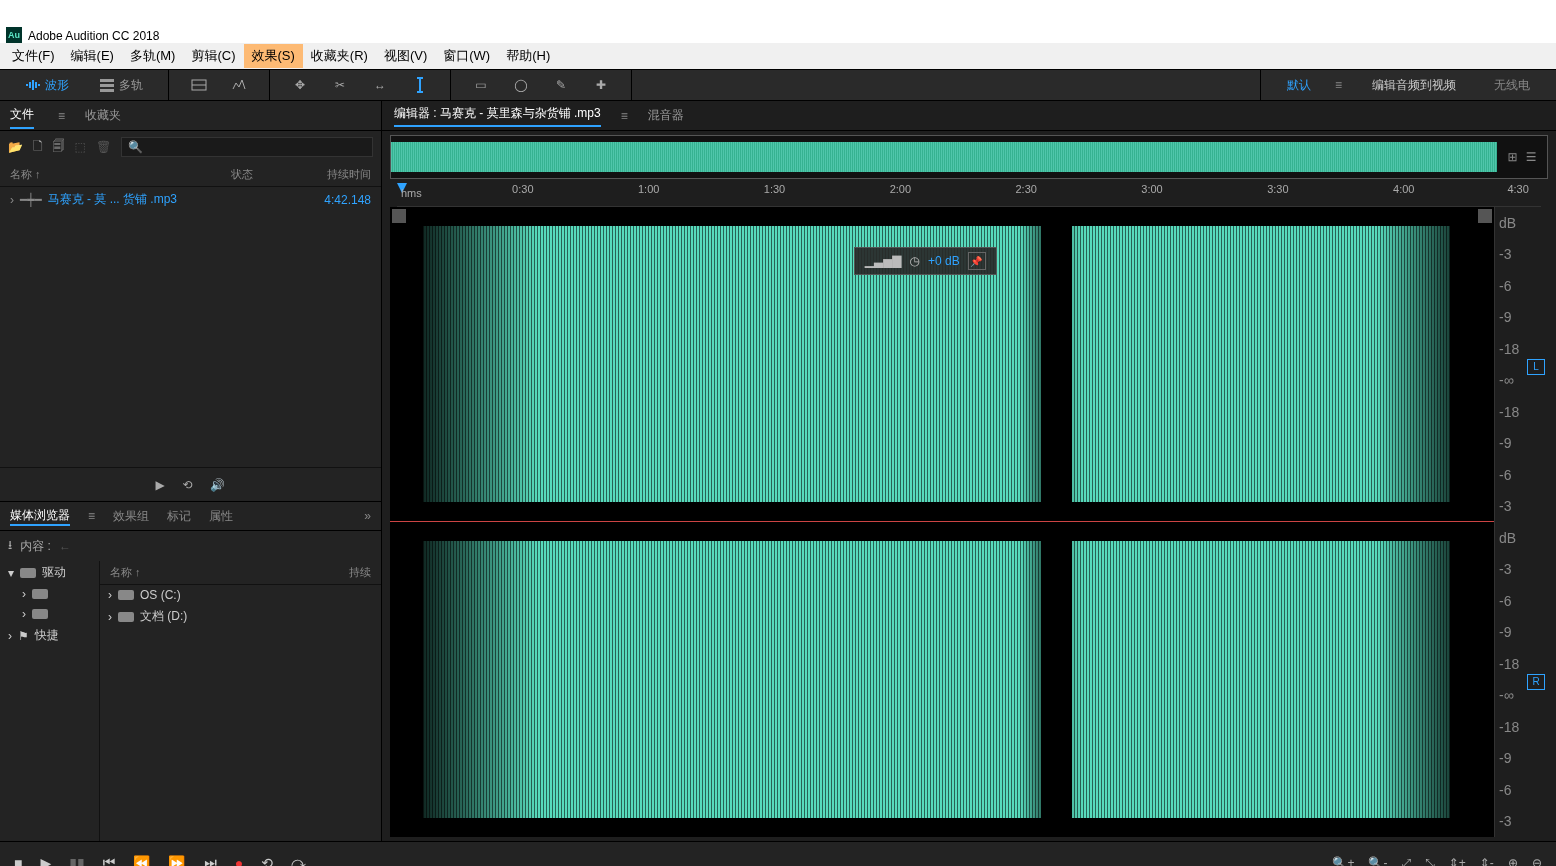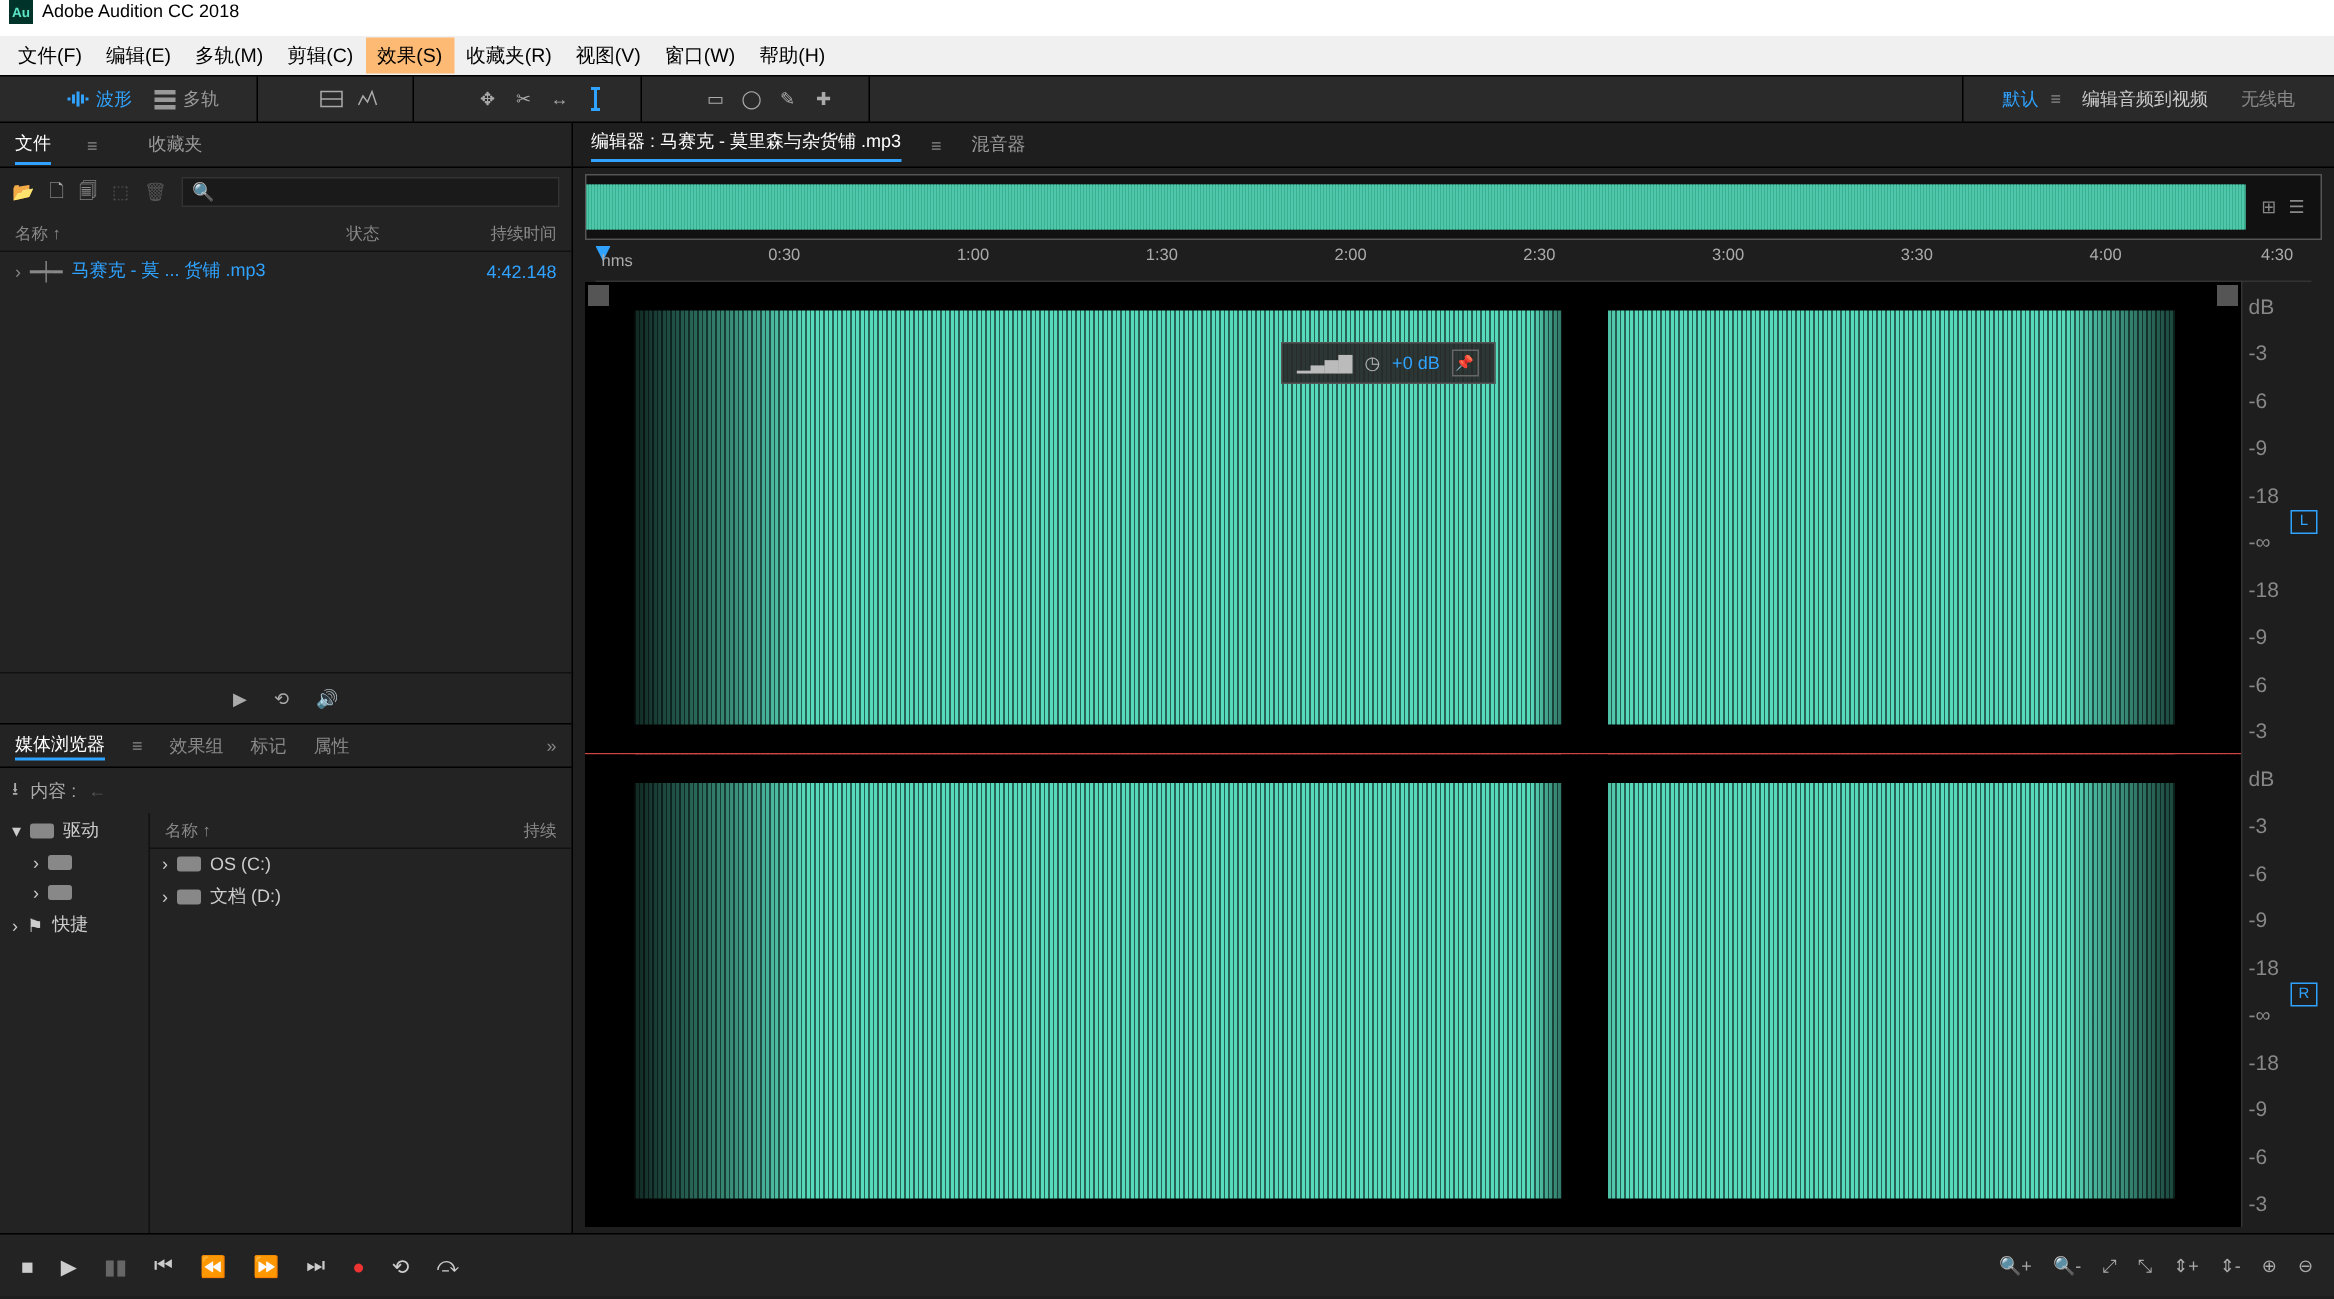--- a/index.html
+++ b/index.html
@@ -1,29 +1,29 @@
 <!DOCTYPE html>
 <html><head>
 <meta charset="utf-8">
 <style>
 * { margin:0; padding:0; box-sizing:border-box; font-family:"Segoe UI","Microsoft YaHei",sans-serif; }
 body { background:#1e1e1e; color:#ccc; font-size:12px; overflow:hidden; width:1556px; height:866px; }
 
 
-.titlebar { height:24px; background:#fff; color:#000; display:flex; align-items:flex-start; padding:0 6px; }
+.titlebar { height:43px; background:#fff; color:#000; display:flex; align-items:flex-end; padding:0 6px; }
 .app-icon { width:16px; height:16px; background:#00332a; color:#5ce6c6; font-size:9px; font-weight:bold; display:flex; align-items:center; justify-content:center; margin-right:6px; }
 
 
 .menubar { height:26px; background:#f0f0f0; color:#000; display:flex; align-items:center; padding:0 4px; font-size:13px; }
 .menubar span { padding:3px 8px; cursor:default; }
 .menubar span.hl { background:#fdba74; }
 
 
 .toolrow { height:32px; background:#2a2a2a; border-top:1px solid #000; border-bottom:1px solid #000; display:flex; align-items:center; }
-.toolrow .seg { display:flex; align-items:center; height:100%; border-right:1px solid #000; padding:0 18px; gap:0;margin-left:19px; }
+.toolrow .seg { display:flex; align-items:center; height:100%; border-right:1px solid #000; padding:0 18px; gap:16px; }
 .toolbtn { width:24px; height:22px; display:flex; align-items:center; justify-content:center; color:#aaa; }
 .toolbtn.active { color:#2fa3ff; }
 .toggle { display:flex; align-items:center; gap:4px; padding:2px 6px; border:1px solid transparent; }
 .toggle.active { color:#2fa3ff; }
 .toggle:not(.active) { color:#999; }
 .spacer { flex:1; }
 
 
 .main { display:flex; height:calc(866px - 26px - 26px - 32px - 42px); }
 
@@ -188,21 +188,21 @@
     <span style="color:#888;padding:0 8px">无线电</span>
   </div>
 </div>
 
 <div class="main">
 
   <div class="leftcol">
     <div class="panel-tabs">
       <span class="tab active">文件</span>
       <span class="menuicon">≡</span>
-      <span class="tab" style="margin-left:14px;color:#999">收藏夹</span>
+      <span class="tab" style="color:#999">收藏夹</span>
     </div>
     <div class="files-toolbar">
       <span>📂</span>
       <span>🗋</span>
       <span>🗐</span>
       <span style="color:#555">⬚</span>
       <span style="color:#555">🗑</span>
       <div class="search">
         <span>🔍</span>
       </div>

